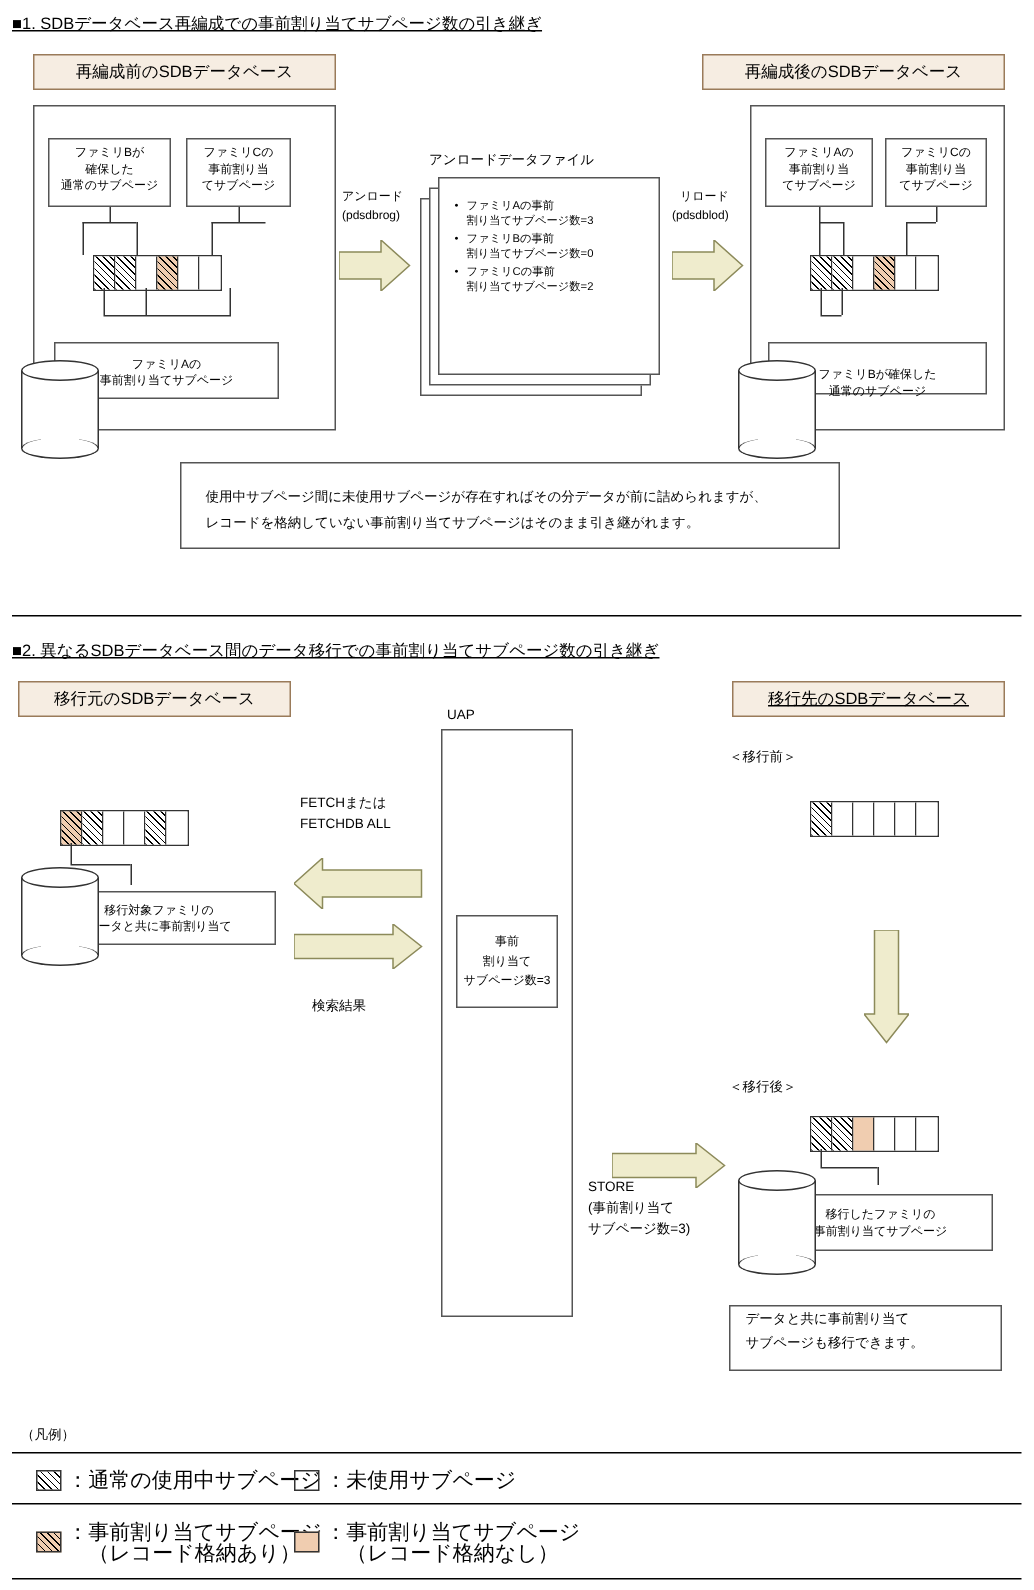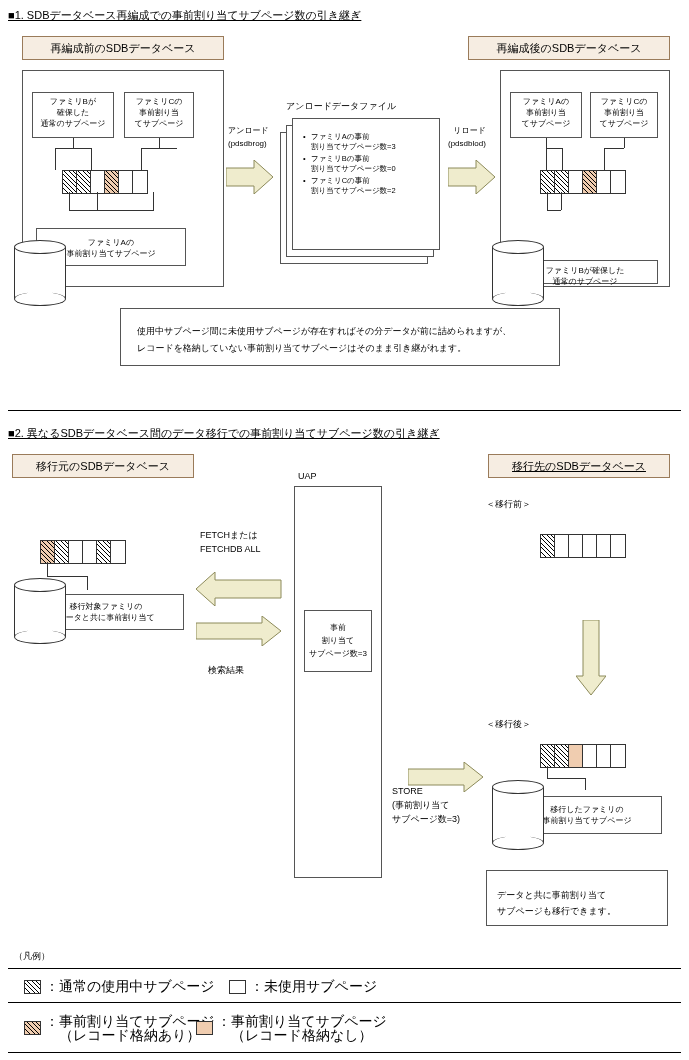--- a/index.html
+++ b/index.html
@@ -174,21 +174,21 @@
   <div class="cell"></div>
   <div class="cell pre"></div>
   <div class="cell"></div>
   <div class="cell"></div>
 </div>
 
 <div class="abs ln lnv" style="left:547px;top:192px;height:18px;"></div>
 <div class="abs ln lnv" style="left:561px;top:192px;height:18px;"></div>
 <div class="abs ln lnh" style="left:547px;top:210px;width:14px;"></div>
 
-<div class="abs tbox center" style="left:512px;top:228px;width:146px;height:24px;white-space:pre-line;padding-top:4px;margin-top:32px;"><span>ファミリBが確保した
+<div class="abs tbox center" style="left:512px;top:228px;width:146px;height:35px;white-space:pre-line;padding-top:15px;"><span>ファミリBが確保した
 通常のサブページ</span></div>
 
 <div class="cyl" style="left:492px;top:240px;width:52px;height:66px;">
   <div class="body"></div>
     <div class="bot"></div>
     <div class="top"></div>
 </div>
 
 <div class="abs tbox" style="left:120px;top:308px;width:440px;height:58px;padding:14px 16px;font-size:9px;line-height:17px;white-space:pre-line;"><span>使用中サブページ間に未使用サブページが存在すればその分データが前に詰められますが、
 レコードを格納していない事前割り当てサブページはそのまま引き継がれます。</span></div>
@@ -282,31 +282,31 @@
 
 <div class="abs tbox center" style="left:512px;top:796px;width:150px;height:38px;padding-top:7px;white-space:pre-line;"><span>移行したファミリの
 事前割り当てサブページ</span></div>
 
 <div class="cyl" style="left:492px;top:780px;width:52px;height:70px;">
   <div class="body"></div>
     <div class="bot"></div>
     <div class="top"></div>
 </div>
 
-<div class="abs tbox" style="left:486px;top:870px;width:182px;height:56px;padding:16px 10px;font-size:9px;line-height:16px;white-space:pre-line;"><span>データと共に事前割り当て
+<div class="abs tbox" style="left:486px;top:870px;width:182px;height:44px;padding:0 10px;font-size:9px;line-height:16px;white-space:pre-line;"><span>データと共に事前割り当て
 サブページも移行できます。</span></div>
 
 <div class="abs plain9 nb" style="left:14px;top:950px;">（凡例）</div>
 <div class="hr" style="left:8px;top:968px;width:673px;"></div>
 
 <div class="legend-row" style="left:24px;top:978px;">
   <span class="legend-box legend-hatch"></span>
   <span style="vertical-align:middle;">：通常の使用中サブページ</span>
 </div>
-<div class="legend-row" style="left:196px;top:978px;margin-left:33px;">
+<div class="legend-row" style="left:196px;top:978px;">
   <span class="legend-box"></span>
   <span style="vertical-align:middle;">：未使用サブページ</span>
 </div>
 
 <div class="hr" style="left:8px;top:1002px;width:673px;"></div>
 
 <div class="legend-row" style="left:24px;top:1014px;">
   <span class="legend-box legend-pre"></span>
   <span style="vertical-align:middle;white-space:pre-line;display:inline-block;line-height:14px;">：事前割り当てサブページ
 　（レコード格納あり）</span>

